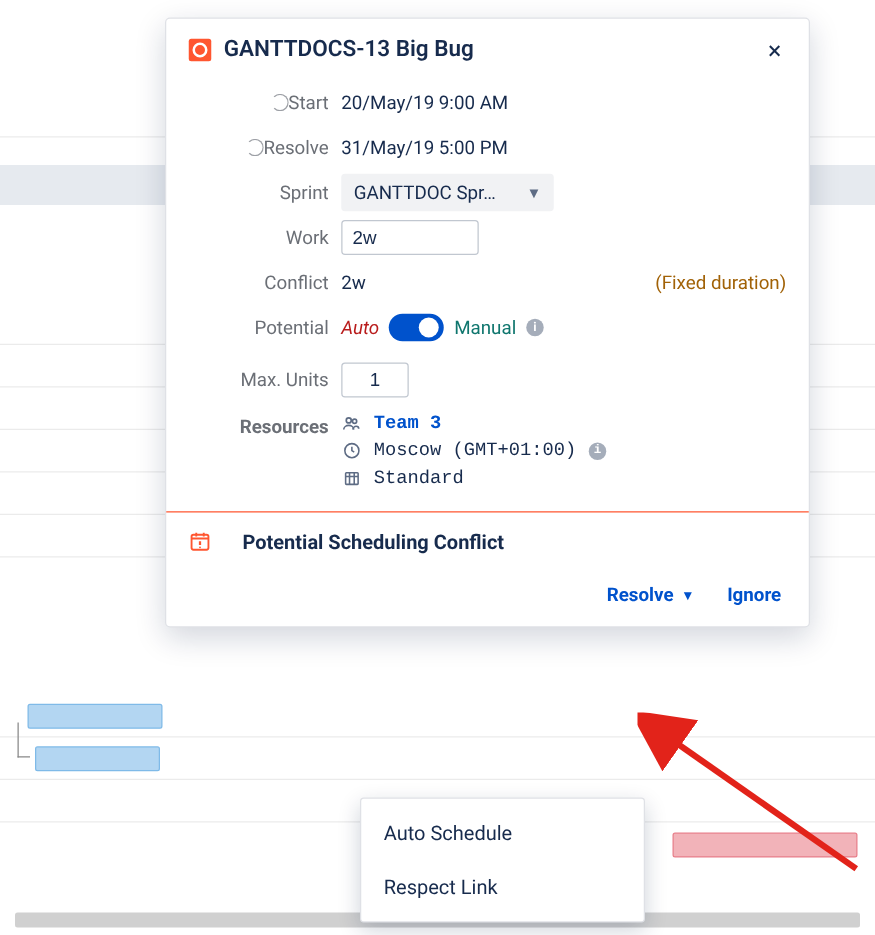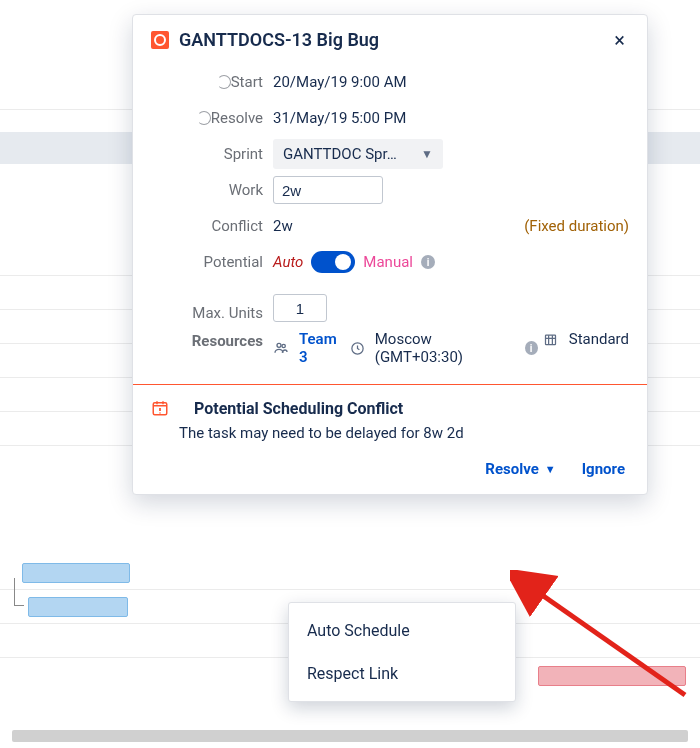--- a/index.html
+++ b/index.html
@@ -164,28 +164,28 @@
     cursor:pointer;
   }
   .toggle::after {
     content:"";
     position:absolute;
     width:16px; height:16px;
     background:#fff;
     border-radius:50%;
     top:3px; right:4px;
   }
-  .link-blue { color:#ec4899;text-align:center; }
+  .link-blue { color:#0f766e;text-align:center; }
   .info-icon {
     width:14px;height:14px;border-radius:50%;
     background:#a5adba;color:#fff;display:inline-flex;
     align-items:center;justify-content:center;font-size:10px;font-weight:700;
     cursor:pointer;
   }
-  .res-block .value { flex-direction: row; align-items: flex-start; gap:5px; padding-top:4px; padding-bottom:4px;}
+  .res-block .value { flex-direction: column; align-items: flex-start; gap:5px; padding-top:4px; padding-bottom:4px;font-family:Liberation Mono, monospace;}
   .res-line { display:flex; align-items:center; gap:10px; }
   .res-line .ico { width:16px; display:inline-flex; justify-content:center; color:#5e6c84; }
   .team-link { color:#0052cc; font-weight:600; }
 
   .conflict {
     border-top: 1px solid #ff5630;
     padding: 14px 18px 14px 18px;
   }
   .conflict-head {
     display:flex; align-items:flex-start; gap:25px; margin-bottom:6px;
@@ -201,21 +201,21 @@
     display:flex; justify-content:flex-end; gap:26px;
     padding: 18px 4px 2px 4px;
   }
   .action-link { color:#0052cc; cursor:pointer; display:flex; align-items:center; gap:6px;font-weight:bold; }
   .action-link .caret { font-size:11px; }
 
   
   .menu {
     position:absolute;
     left: 288px;
-    top: 602px;
+    top: 638px;
     width: 228px;
     background:#fff;
     border:1px solid #dfe1e6;
     border-radius:3px;
     box-shadow: 0 6px 18px rgba(9,30,66,0.20);
     z-index: 10;
     padding: 6px 0;
   }
   .menu-item {
     padding: 12px 18px;
@@ -310,21 +310,21 @@
       <div class="label">
           <span>Potential</span>
         </div>
       <div class="value">
         <span class="muted">Auto</span>
         <span class="toggle"></span>
         <span class="link-blue">Manual</span>
         <span class="info-icon">i</span>
       </div>
     </div>
-    <div class="row" style="margin-top:6px;align-items:flex-end;">
+    <div class="row" style="margin-top:6px;">
       <div class="label">
           <span>Max. Units</span>
         </div>
       <div class="value">
         <input class="text-input small" value="1" style="">
       </div>
     </div>
     <div class="row res-block" style="align-items:flex-start; margin-top:4px;">
       <div class="label" style="padding-top:6px;font-weight:bold;">
           <span>Resources</span>
@@ -341,21 +341,21 @@
           </span>
           <span class="team-link">Team 3</span>
         </div>
         <div class="res-line">
           <span class="ico">
             <svg viewBox="0 0 24 24" width="15" height="15" fill="none" stroke="#5e6c84" stroke-width="2">
                 <circle cx="12" cy="12" r="9"></circle>
                 <path d="M12 7v5l3 2"></path>
               </svg>
           </span>
-          <span>Moscow (GMT+03:30)</span>
+          <span>Moscow (GMT+01:00)</span>
           <span class="info-icon">i</span>
         </div>
         <div class="res-line">
           <span class="ico">
             <svg viewBox="0 0 24 24" width="15" height="15" fill="none" stroke="#5e6c84" stroke-width="2">
                 <rect x="4" y="5" width="16" height="15" rx="1"></rect>
                 <path d="M4 10h16M9 5v15M15 5v15"></path>
               </svg>
           </span>
           <span>Standard</span>
@@ -369,21 +369,20 @@
       <span class="cal-icon">
         <svg viewBox="0 0 24 24" fill="none" stroke="#ff5630" stroke-width="2">
             <rect x="3" y="5" width="18" height="16" rx="2"></rect>
             <path d="M3 9h18M8 3v4M16 3v4"></path>
             <path d="M12 12v4" stroke-width="2.4"></path>
             <circle cx="12" cy="18.5" r="1" fill="#ff5630" stroke="none"></circle>
           </svg>
       </span>
       <span class="conflict-title">Potential Scheduling Conflict</span>
     </div>
-    <div class="conflict-msg">The task may need to be delayed for 8w 2d</div>
     <div class="conflict-actions">
       <span class="action-link">
         <span>Resolve</span>
         <span class="caret">▼</span>
       </span>
       <span class="action-link">Ignore</span>
     </div>
   </div>
 </div>
 

